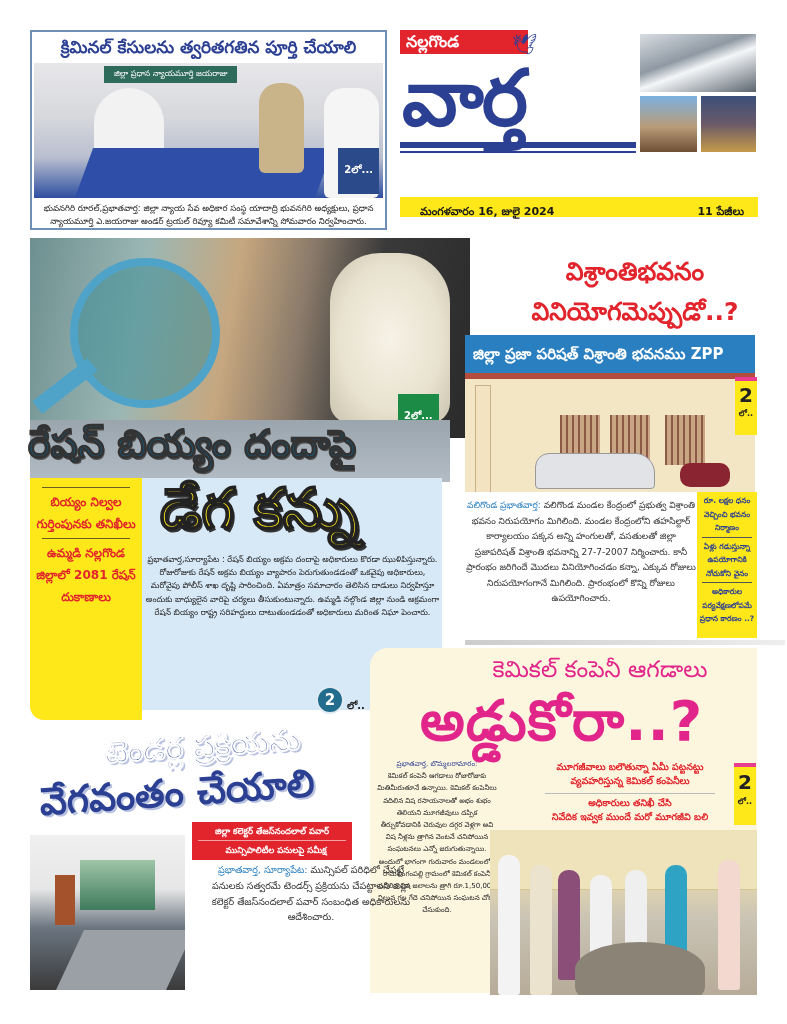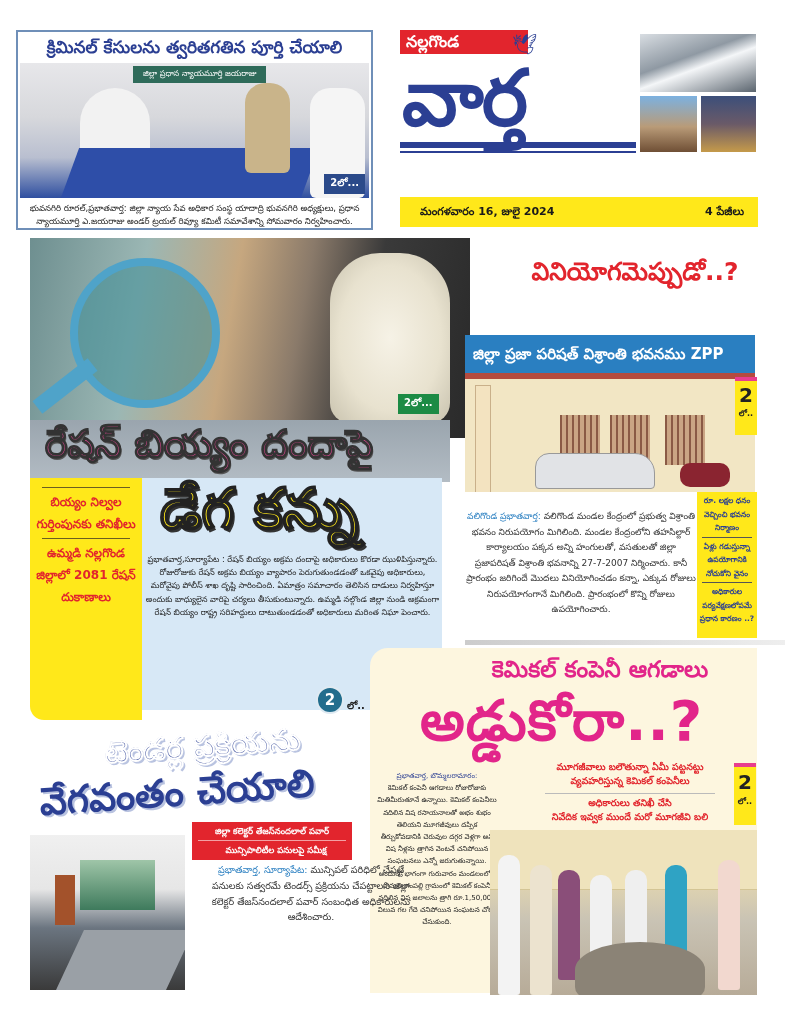--- a/index.html
+++ b/index.html
@@ -2,68 +2,68 @@
 <html><head>
 <meta charset="utf-8">
 <style>
   * { box-sizing: border-box; margin: 0; padding: 0; }
   html, body { width: 787px; height: 1024px; background: #ffffff; overflow: hidden; }
   body { position: relative; font-family: "DejaVu Sans", sans-serif; color: #1a1a1a; }
 
   .abs { position: absolute; }
 
   
-  .tl-box { left: 16px; top: 30px; width: 357px; height: 200px; border: 2px solid #6f8fb8; background: #fff; }
+  .tl-box { left: 30px; top: 30px; width: 357px; height: 200px; border: 2px solid #6f8fb8; background: #fff; }
   .tl-title { position: absolute; left: 0; top: 0; width: 100%; height: 30px; text-align: center;
               font-size: 17px; font-weight: bold; color: #2b3f93; line-height: 30px; }
   .tl-photo { position: absolute; left: 2px; top: 31px; width: 349px; height: 135px;
               background: linear-gradient(180deg, #e7e7ea 0%, #d7d8dc 40%, #b9bfd0 70%, #2f4fa0 100%); overflow: hidden; }
   .tl-photo .desk { position: absolute; left: 0; bottom: 0; width: 240px; height: 50px; background: #2e4ea8; transform: skewX(-20deg); left: 50px; }
   .tl-photo .man1 { position: absolute; left: 60px; top: 25px; width: 70px; height: 75px; border-radius: 40px 40px 10px 10px; background: #f2f2f2; }
   .tl-photo .man2 { position: absolute; left: 225px; top: 20px; width: 45px; height: 90px; border-radius: 20px 20px 6px 6px; background: #c9b48a; }
   .tl-photo .man3 { position: absolute; left: 290px; top: 25px; width: 55px; height: 110px; border-radius: 20px 20px 6px 6px; background: #f5f5f5; }
-  .tl-caption-tag { position: absolute; left: 70px; top: 3px; background: #2f6b5a; color: #fff; font-size: 8px; padding: 3px 10px; margin-left: 43px; }
-  .badge-2lo { font-size: 10px; font-weight: bold; color: #fff; padding: 3px 6px; }
+  .tl-caption-tag { position: absolute; left: 70px; top: 3px; background: #2f6b5a; color: #fff; font-size: 8px; padding: 3px 10px; }
+  .badge-2lo { font-size: 10px; font-weight: bold; color: #fff; padding: 16px 6px; }
   .tl-2lo { position: absolute; right: 4px; bottom: 4px; background: #2b4a8a; }
   .tl-text { position: absolute; left: 4px; top: 170px; width: 345px; font-size: 8.5px; line-height: 13px; color: #222; text-align: center; }
 
   
   .mast { left: 400px; top: 30px; width: 358px; height: 198px; background: #fff; }
   .mast-red-tag { position: absolute; left: 0; top: 0; width: 128px; height: 24px; background: #e2252d; color: #fff;
                   font-size: 16px; font-weight: bold; line-height: 24px; padding-left: 6px; }
   .mast-bird { position: absolute; left: 112px; top: 2px; font-size: 20px; color: #2b3f93; }
   .mast-logo { position: absolute; left: 2px; top: 22px; width: 232px; height: 92px; color: #2b3f93;
                font-size: 78px; font-weight: bold; line-height: 92px; letter-spacing: -2px; }
   .mast-line1 { position: absolute; left: 0; top: 112px; width: 236px; height: 6px; background: #2b3f93; }
   .mast-line2 { position: absolute; left: 0; top: 121px; width: 236px; height: 2px; background: #2b3f93; }
   .mast-img-dam { position: absolute; left: 240px; top: 4px; width: 116px; height: 58px;
                   background: linear-gradient(160deg, #d8dde2 0%, #8f99a3 40%, #f4f6f8 55%, #5a646e 100%); }
   .mast-img-temple { position: absolute; left: 240px; top: 66px; width: 57px; height: 56px;
                      background: linear-gradient(180deg, #7cb1e0 0%, #b99b78 55%, #6f4f35 100%); }
   .mast-img-city { position: absolute; left: 301px; top: 66px; width: 55px; height: 56px;
                    background: linear-gradient(180deg, #3c4f7a 0%, #6a5a68 50%, #c59a4a 100%); }
   .mast-bar-red { position: absolute; left: 0; top: 127px; width: 358px; height: 36px; background: #e2252d; color: #fff;
                   font-size: 17px; font-weight: bold; line-height: 36px; text-align: center; }
-  .mast-bar-yellow { position: absolute; left: 0; top: 167px; width: 358px; height: 30px; background: #ffe81a;
+  .mast-bar-yellow { position: absolute; left: 0; top: 167px; width: 358px; height: 20px; background: #ffe81a;
                      font-size: 11px; font-weight: bold; line-height: 30px; color: #1a1a1a; }
   .mast-date { position: absolute; left: 20px; }
   .mast-pages { position: absolute; right: 14px; }
 
   
   .rice-photo { left: 30px; top: 238px; width: 440px; height: 200px;
                 background: linear-gradient(100deg, #6e8f90 0%, #9bb7b4 25%, #c6a77f 45%, #8a7a6a 60%, #3a3a3a 75%, #2a2a2a 100%); overflow: hidden; }
   .rice-photo .lens { position: absolute; left: 40px; top: 20px; width: 150px; height: 150px; border-radius: 50%;
                       border: 8px solid #4fa3c9; background: rgba(60,140,150,0.55); }
   .rice-photo .handle { position: absolute; left: 0; top: 140px; width: 70px; height: 16px; background: #4fa3c9; transform: rotate(-38deg); }
   .rice-photo .sack { position: absolute; left: 300px; top: 15px; width: 120px; height: 170px; border-radius: 50px 50px 20px 20px;
                       background: radial-gradient(ellipse at center, #f6f2e6 0%, #e8e2cf 60%, #c8c2ae 100%); }
   .rice-2lo { left: 398px; top: 394px; background: #1c8b45; }
   .rice-band { left: 30px; top: 420px; width: 420px; height: 62px;
                background: linear-gradient(180deg, #9aa5ae 0%, #b3bcc4 100%); }
-  .rice-head1 { left: 45px; top: 418px; width: 420px; font-size: 38px; font-weight: bold; color: #ec4899;
+  .rice-head1 { left: 28px; top: 418px; width: 420px; font-size: 38px; font-weight: bold; color: #0369a1;
                 -webkit-text-stroke: 1.5px #333; line-height: 52px; text-shadow: 1px 2px 0 #555; }
 
   .rice-yellow { left: 30px; top: 478px; width: 112px; height: 242px; background: #ffe81a; border-radius: 0 0 0 14px; }
   .ry-item { font-size: 12px; font-weight: bold; color: #e2252d; text-align: center; line-height: 22px; }
   .ry-sep { width: 88px; margin: 3px auto; height: 1px; background: #6b5f20; }
 
   .rice-body { left: 142px; top: 478px; width: 300px; height: 232px; background: #d7e8f6; }
   .rice-head2 { left: 160px; top: 474px; font-size: 56px; font-weight: bold; color: #ffe81a;
                 -webkit-text-stroke: 2px #222; line-height: 70px; text-shadow: 2px 3px 0 #333; }
   .rice-text { left: 145px; top: 553px; width: 295px; font-size: 8.2px; line-height: 13.2px; color: #222; text-align: center; }
@@ -81,21 +81,21 @@
   .rest-sign-edge { position: absolute; left: 0; top: 38px; width: 100%; height: 6px; background: #b44b3f; }
   .rest-pillar { position: absolute; left: 10px; top: 50px; width: 16px; height: 110px; background: #f3e3c0; border: 1px solid #c9b08a; }
   .rest-window { position: absolute; top: 80px; width: 40px; height: 50px;
                  background: repeating-linear-gradient(90deg, #8a5a45 0 2px, #caa584 2px 6px); }
   .rest-car { position: absolute; left: 70px; top: 118px; width: 120px; height: 36px; border-radius: 14px 20px 4px 4px; background: #e1e3e6; border: 1px solid #999; }
   .rest-bike { position: absolute; left: 215px; top: 128px; width: 50px; height: 24px; border-radius: 10px; background: #8a2430; }
   .rest-side-badge { left: 735px; top: 377px; width: 22px; height: 58px; background: #ffe81a; border-top: 4px solid #e83d8e; text-align: center; }
   .rest-side-badge .n { font-size: 20px; font-weight: bold; color: #222; line-height: 28px; display: block; }
   .rest-side-badge .l { font-size: 8px; font-weight: bold; color: #222; display: block; }
 
-  .rest-text { left: 465px; top: 492px; width: 232px; height: 140px; background: #fff; font-size: 9px; line-height: 15.5px; color: #333; text-align: center; padding-top: 17px; }
+  .rest-text { left: 465px; top: 492px; width: 232px; height: 140px; background: #fff; font-size: 9px; line-height: 15.5px; color: #333; text-align: center; padding-top: 6px; }
   .rest-text .lead { color: #2a7fc1; }
   .rest-yellow { left: 697px; top: 492px; width: 60px; height: 146px; background: #ffe81a; text-align: center; padding-top: 2px; }
   .ryl { font-size: 7.5px; line-height: 13.5px; color: #2b3f93; font-weight: bold; }
   .ryl-sep { width: 50px; height: 1px; background: #555; margin: 2px auto; }
   .rest-shadow { left: 465px; top: 640px; width: 320px; height: 5px; background: linear-gradient(90deg,#ccc,#eee); }
   .tender-head1 { left: 105px; top: 735px; font-size: 30px; font-weight: bold; color: #2b3f93;
                   -webkit-text-stroke: 1px #fff; text-shadow: 2px 2px 0 #b9c3e0; transform: rotate(-4deg); transform-origin: left center; }
   .tender-head2 { left: 40px; top: 780px; font-size: 38px; font-weight: bold; color: #2b3f93;
                   text-shadow: 2px 2px 0 #b9c3e0; transform: rotate(-4deg); transform-origin: left center; }
   .tender-red { left: 192px; top: 822px; width: 160px; height: 38px; background: #e2252d; color: #fff; text-align: center; }
@@ -104,30 +104,30 @@
   .tender-photo { left: 30px; top: 835px; width: 155px; height: 155px;
                   background: linear-gradient(180deg, #f0f0f0 0%, #e6e6e6 35%, #6b7580 60%, #3a3a3a 100%); overflow: hidden; }
   .tender-photo .screen { position: absolute; left: 50px; top: 25px; width: 75px; height: 50px; background: linear-gradient(180deg,#9fc5a8,#3e7a5c); }
   .tender-photo .door { position: absolute; left: 25px; top: 40px; width: 20px; height: 50px; background: #a3522b; }
   .tender-photo .table { position: absolute; left: 40px; top: 95px; width: 110px; height: 60px; background: #9aa0a6; transform: skewX(-25deg); }
   .tender-text { left: 190px; top: 862px; width: 200px; font-size: 9.5px; line-height: 15.8px; color: #333; text-align: center; margin-left: 21px; }
   .tender-text .lead { color: #2a7fc1; }
 
   
   .chem-bg { left: 370px; top: 648px; width: 387px; height: 345px; background: #fdf6df; border-radius: 18px 0 0 0; }
-  .chem-head1 { left: 440px; top: 650px; width: 320px; text-align: center; font-size: 23px; font-weight: bold; color: #e2258a; line-height: 38px; }
+  .chem-head1 { left: 440px; top: 650px; width: 320px; text-align: center; font-size: 23px; font-weight: normal; color: #e2258a; line-height: 38px; }
   .chem-head2 { left: 420px; top: 686px; font-size: 56px; font-weight: bold; color: #e2258a; line-height: 70px; letter-spacing: 1px; }
   .chem-sub { left: 520px; top: 760px; width: 220px; text-align: center; color: #e2252d; font-size: 9.5px; font-weight: bold; line-height: 14px; }
   .chem-sub-sep { left: 545px; top: 793px; width: 170px; height: 1px; background: #bbb; }
   .chem-sub2 { left: 520px; top: 796px; width: 220px; text-align: center; color: #e2252d; font-size: 9.5px; font-weight: bold; line-height: 14px; }
   .chem-side-badge { left: 734px; top: 763px; width: 22px; height: 62px; background: #ffe81a; border-top: 4px solid #e83d8e; text-align: center; }
   .chem-side-badge .n { font-size: 20px; font-weight: bold; color: #222; line-height: 30px; display: block; }
   .chem-side-badge .l { font-size: 8px; font-weight: bold; color: #222; display: block; }
   .chem-text { left: 376px; top: 758px; width: 122px; font-size: 7px; line-height: 12.2px; color: #222; text-align: center; }
-  .chem-text .lead { color: #2b3f93; margin-top: 12px; }
+  .chem-text .lead { color: #2b3f93; }
   .chem-photo { left: 490px; top: 830px; width: 267px; height: 165px;
                 background: linear-gradient(180deg, #f1e6c7 0%, #e3d6b0 30%, #c9c3b4 55%, #b7ab98 100%); overflow: hidden; }
   .chem-photo .wall { position: absolute; left: 0; top: 0; width: 100%; height: 60px; background: #efe3bc; border-bottom: 1px solid #d4c595; }
   .chem-photo .person { position: absolute; width: 22px; border-radius: 10px 10px 3px 3px; }
   .chem-photo .cow { position: absolute; left: 85px; top: 112px; width: 130px; height: 55px; border-radius: 50% 50% 10px 10px; background: #8b8376; }
 </style>
 </head>
 <body>
 
 <div class="abs tl-box">
@@ -147,21 +147,21 @@
   <div class="mast-red-tag">నల్లగొండ</div>
   <div class="mast-bird">🕊</div>
   <div class="mast-logo">వార్త</div>
   <div class="mast-line1"></div>
   <div class="mast-line2"></div>
   <div class="mast-img-dam"></div>
   <div class="mast-img-temple"></div>
   <div class="mast-img-city"></div>
   <div class="mast-bar-yellow">
     <span class="mast-date">మంగళవారం 16, జులై 2024</span>
-    <span class="mast-pages">4 పేజీలు</span>
+    <span class="mast-pages">11 పేజీలు</span>
   </div>
 </div>
 
 <div class="abs rice-photo">
   <div class="lens"></div>
   <div class="handle"></div>
   <div class="sack"></div>
 </div>
 <div class="abs rice-2lo badge-2lo">2లో...</div>
 <div class="abs rice-band"></div>
@@ -181,20 +181,21 @@
 
 <div class="abs rice-text">
   <span class="lead">ప్రభాతవార్త,సూర్యాపేట :</span>
   <span>రేషన్ బియ్యం అక్రమ దందాపై అధికారులు కొరడా ఝుళిపిస్తున్నారు. రోజురోజుకు రేషన్ అక్రమ బియ్యం వ్యాపారం పెరుగుతుండడంతో ఒకవైపు అధికారులు, మరోవైపు పోలీస్ శాఖ దృష్టి సారించింది. ఏమాత్రం సమాచారం తెలిసిన దాడులు నిర్వహిస్తూ అందుకు బాధ్యులైన వారిపై చర్యలు తీసుకుంటున్నారు. ఉమ్మడి నల్గొండ జిల్లా నుండి అక్రమంగా రేషన్ బియ్యం రాష్ట్ర సరిహద్దులు దాటుతుండడంతో అధికారులు మరింత నిఘా పెంచారు.</span>
 </div>
 
 <div class="abs badge-circle">2</div>
 <div class="abs badge-circle-lo">లో..</div>
 
 <div class="abs rest-head">
+  <div>విశ్రాంతిభవనం</div>
   <div>వినియోగమెప్పుడో..?</div>
 </div>
 <div class="abs rest-photo">
   <div class="rest-sign">జిల్లా ప్రజా పరిషత్ విశ్రాంతి భవనము ZPP</div>
   <div class="rest-sign-edge"></div>
   <div class="rest-pillar"></div>
   <div class="rest-window" style="left:95px"></div>
   <div class="rest-window" style="left:145px"></div>
   <div class="rest-window" style="left:200px"></div>
   <div class="rest-car"></div>

